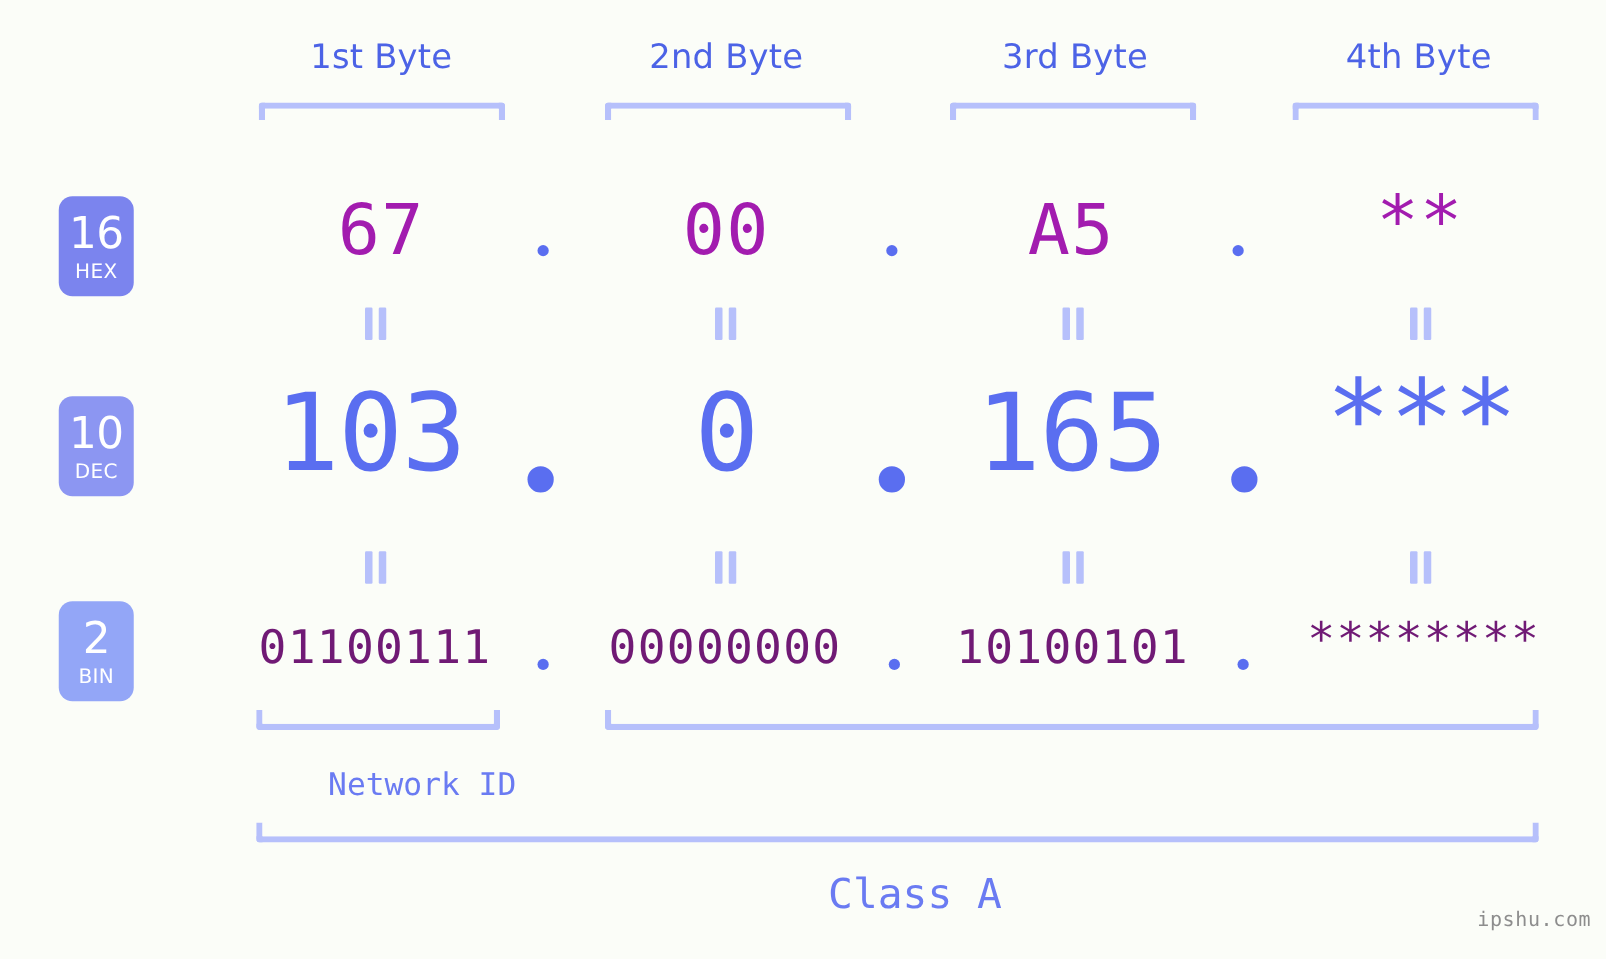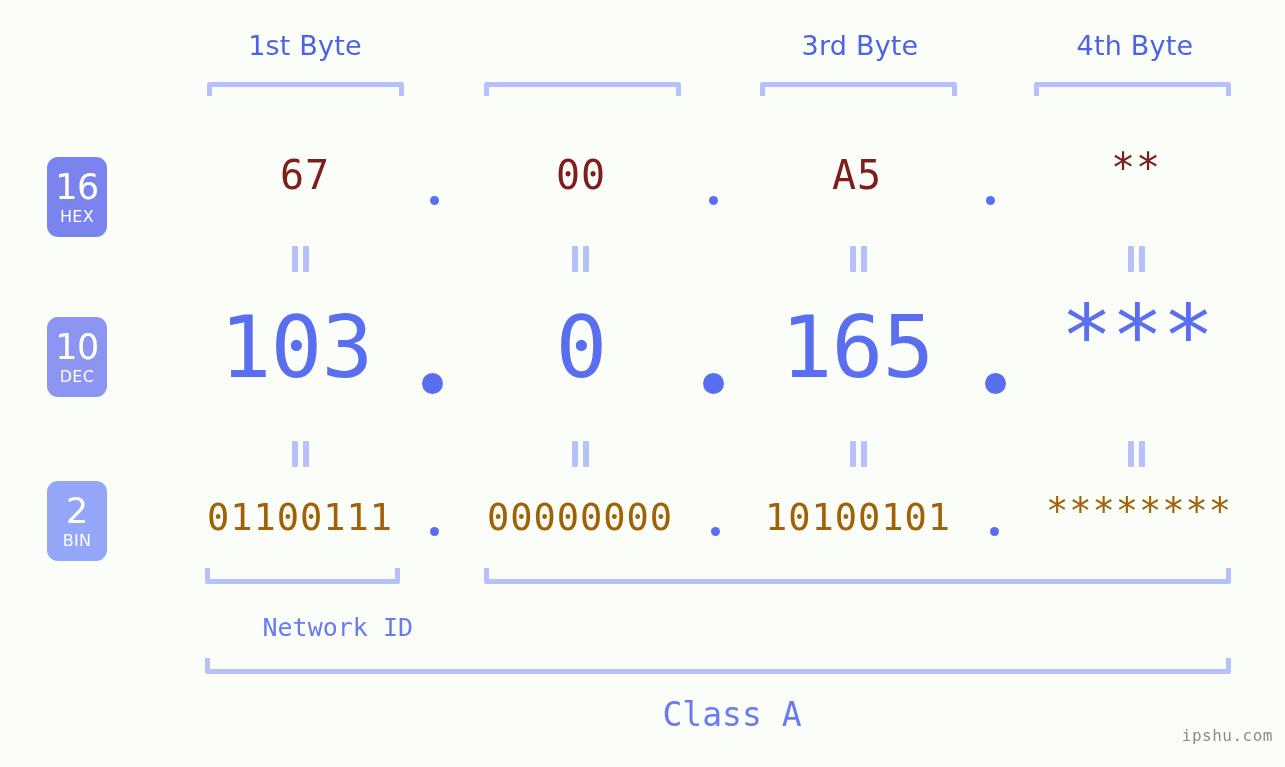--- a/index.html
+++ b/index.html
@@ -84,31 +84,31 @@
   .badge-bin { background: #93a6f7; }
 
   
   .cell {
     position: absolute;
     text-align: center;
     white-space: nowrap;
     font-family: "DejaVu Sans Mono", monospace;
   }
   .row-hex .cell {
-    color: #7f1d1d;
-    font-size: 40px;
+    color: #a21caf;
+    font-size: 56px;
     letter-spacing: 1px;
   }
   .row-dec .cell {
     color: #5a6ef0;
     font-size: 86px;
     letter-spacing: -1px;
   }
   .row-bin .cell {
-    color: #a16207;
+    color: #701a75;
     font-size: 37px;
     letter-spacing: 1px;
   }
 
   
   .dot {
     position: absolute;
     border-radius: 50%;
   }
   .dot-hex { width: 9px; height: 9px; background: #5a6ef0; }
@@ -161,20 +161,21 @@
     font-size: 16px;
     letter-spacing: 0.5px;
   }
 </style>
 </head>
 <body>
 
 <div class="stage">
 
   <div class="byte-head" style="left:195px; width:220px;">1st Byte</div>
+  <div class="byte-head" style="left:471px; width:220px;">2nd Byte</div>
   <div class="byte-head" style="left:750px; width:220px;">3rd Byte</div>
   <div class="byte-head" style="left:1025px; width:220px;">4th Byte</div>
 
   <div class="bracket-top" style="left:207px; top:82px; width:197px;"></div>
   <div class="bracket-top" style="left:484px; top:82px; width:197px;"></div>
   <div class="bracket-top" style="left:760px; top:82px; width:197px;"></div>
   <div class="bracket-top" style="left:1034px; top:82px; width:197px;"></div>
 
   <div class="badge badge-hex" style="left:47px; top:157px;">
     <span class="num">16</span>

